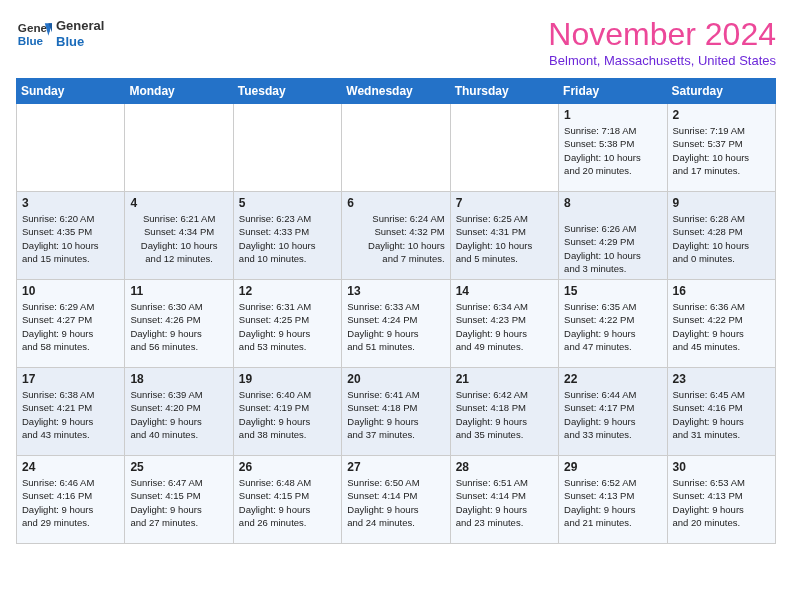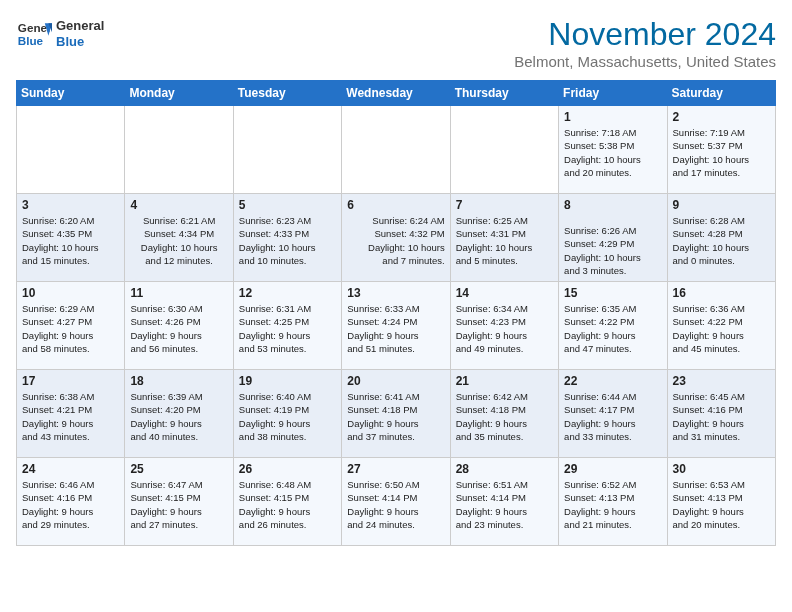--- a/index.html
+++ b/index.html
@@ -24,25 +24,25 @@
     .logo-icon {
       width: 36px;
       height: 36px;
     }
     .title-block {
       text-align: right;
     }
     .month-title {
       font-size: 32px;
       font-weight: normal;
-      color: #0369a1;
+      color: #ec4899;
     }
     .location-title {
-      font-size: 15px;
-      color: #737373;
+      font-size: 13px;
+      color: #6d28d9;
       margin-left: 28px;
     }
     .calendar {
       width: 100%;
       border-collapse: collapse;
       table-layout: fixed;
       border-radius: 10px;
     }
     .calendar thead th {
       background-color: #2472c8;

